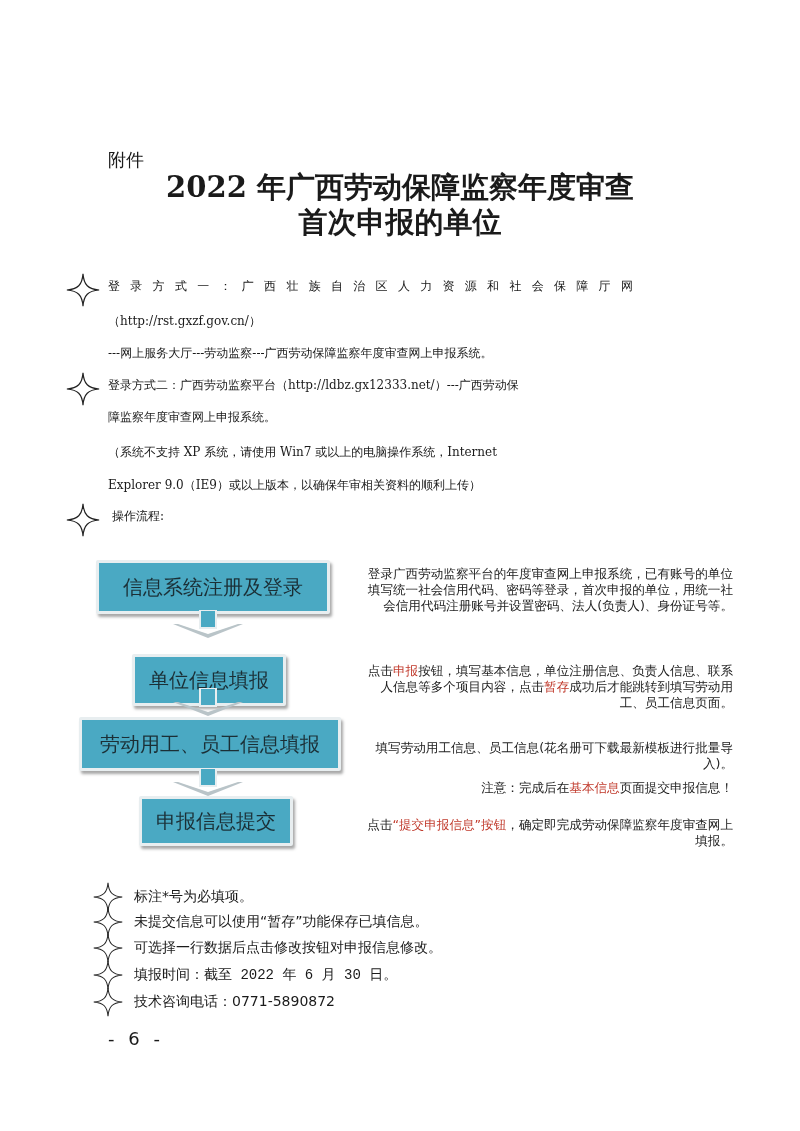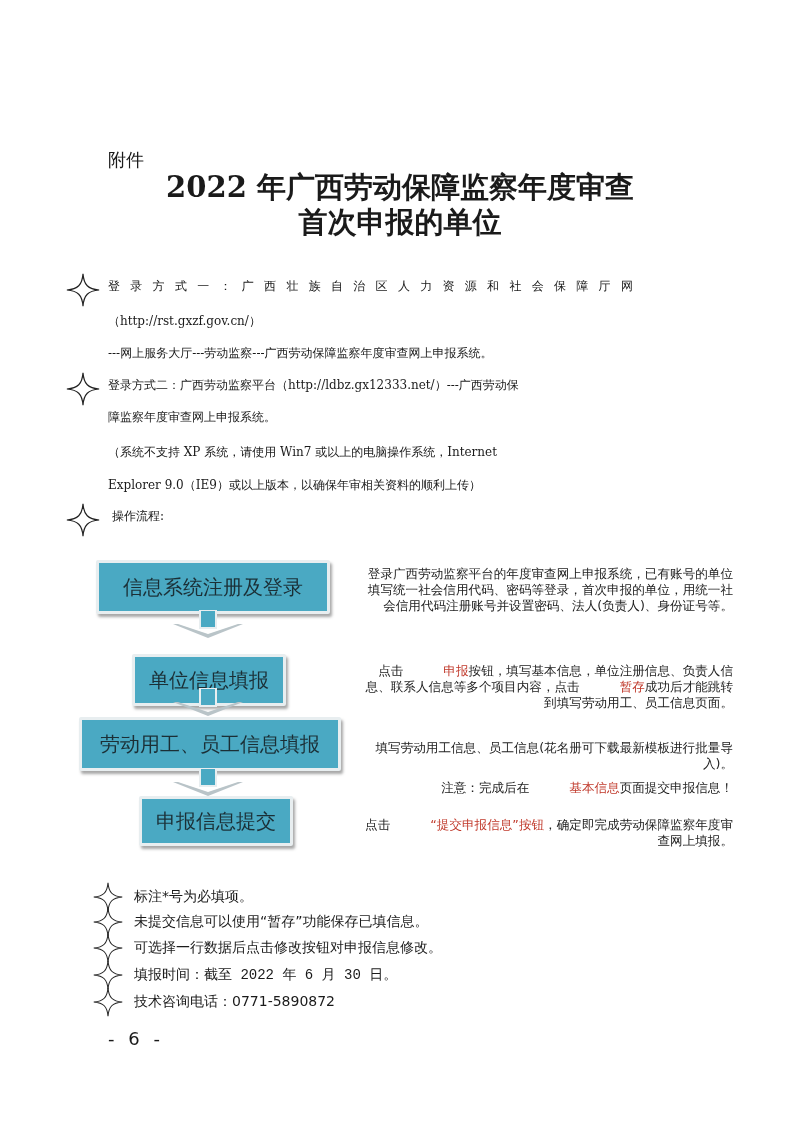--- a/index.html
+++ b/index.html
@@ -10,21 +10,21 @@
   .t1 { top:168px; }
   .t2 { top:203px; }
   .line { font-size:12px; white-space:nowrap; }
   .spaced { letter-spacing:10.3px; }
   .star { width:34px; height:34px; }
   .star svg { width:100%; height:100%; }
   .star-sm { width:30px; height:30px; }
   .fbox { position:absolute; background:#4aa9c3; border:3px solid #e8eef0; border-radius:2px; box-shadow:2px 3px 3px rgba(0,0,0,0.35); color:#1b2f36; display:flex; align-items:center; justify-content:center; font-size:20px; font-family:"DejaVu Sans","Liberation Sans",sans-serif; }
   .arrow { position:absolute; width:80px; height:30px; }
   .rtext { position:absolute; left:361px; width:372px; font-size:12.6px; line-height:16px; font-family:"DejaVu Sans","Liberation Sans",sans-serif; color:#222;text-align:right; }
-  .red { color:#c0392b;margin-left:40px; }
+  .red { color:#c0392b; }
   .bl { font-size:14px; font-family:"DejaVu Sans","Liberation Sans",sans-serif; white-space:nowrap; }
   .pg { left:108px; top:1028px; font-size:18px; font-family:"DejaVu Sans","Liberation Sans",sans-serif; letter-spacing:4px; }
 </style>
 </head>
 <body>
 
 <svg width="0" height="0" style="position:absolute">
   <defs>
     <symbol id="star4" viewBox="0 0 40 40">
       <path d="M20 1 C21 14 26 19 39 20 C26 21 21 26 20 39 C19 26 14 21 1 20 C14 19 19 14 20 1 Z" fill="none" stroke="#222" stroke-width="1.4"></path>

